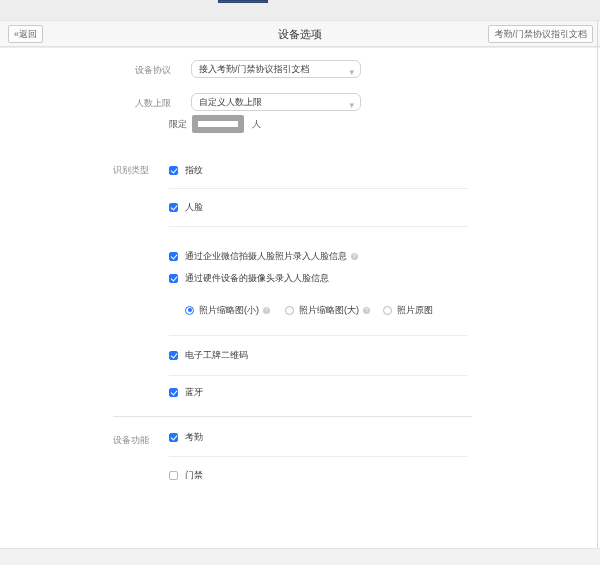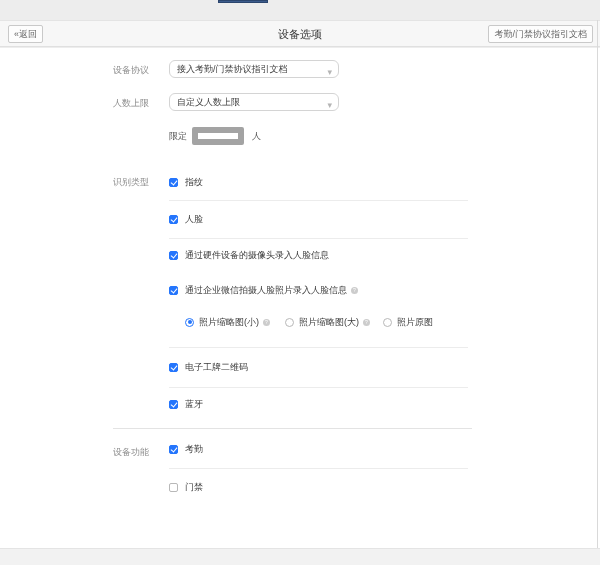--- a/index.html
+++ b/index.html
@@ -18,30 +18,30 @@
   .btn-doc { right:7px;text-align:center; }
   .topbar-title { position:absolute; left:0; right:0; top:6px; text-align:center;
                   font-size:11px; color:#333; font-weight:500; }
 
   .content { position:absolute; left:0; top:48px; width:600px; height:500px; background:#fff; }
   .right-edge { position:absolute; right:2px; top:20px; height:528px; width:1px; background:#d9d9d9; }
   .footer { position:absolute; left:0; bottom:0; width:600px; height:17px; background:#f2f2f2; border-top:1px solid #e4e4e4; }
 
   .form { padding:12px 0 0 113px; }
   .frow { display:flex; }
-  .flabel { width:56px; font-size:9px; color:#8c8c8c; padding-top:4px; flex:none; }
+  .flabel { width:56px; font-size:9px; color:#8c8c8c; padding-top:4px; flex:none;margin-left:22px; }
   .slabel { width:56px; font-size:9px; color:#8c8c8c; padding-top:1px; flex:none; }
 
   .select { position:relative; width:170px; height:18px; border:1px solid #d4d4d4; border-radius:6px;
             background:#fff; font-size:9px; color:#404040; line-height:16px; padding:0 18px 8px 7px;
             cursor:pointer; white-space:nowrap; overflow:hidden; }
   .caret { position:absolute; right:6px; top:3px; font-size:9px; color:#b5b5b5; }
 
   .hint { margin-left:56px; margin-top:6px; font-size:9px; color:#aaa; }
-  .limit-row { margin-left:56px; margin-top:16px; display:flex; align-items:center; }
+  .limit-row { margin-left:56px; margin-top:4px; display:flex; align-items:center; }
   .limit-prefix, .limit-suffix { font-size:9px; color:#555; }
   .limit-input { width:44px; height:18px; border:6px solid #a3a3a3; border-radius:2px;
                  font-size:9px; color:#404040; padding:0 20px; margin-left:5px;
                  font-family:"Liberation Sans","DejaVu Sans",sans-serif; }
   .limit-suffix { margin-left:8px; }
 
   .section { display:flex; }
   .items { flex:none; width:299px; }
 
   .item { display:flex; align-items:center; height:11px; }
@@ -108,28 +108,28 @@
           <div class="item" style="margin-top:2px">
             <span class="cb on"></span>
             <span class="item-label">指纹</span>
           </div>
           <div class="divider" style="margin-top:12px"></div>
           <div class="item" style="margin-top:13px">
             <span class="cb on"></span>
             <span class="item-label">人脸</span>
           </div>
           <div class="divider" style="margin-top:13px"></div>
-          <div class="item" style="margin-top:11px">
-            <span class="cb on"></span>
-            <span class="item-label">通过硬件设备的摄像头录入人脸信息</span>
-          </div>
           <div class="item" style="margin-top:24px">
             <span class="cb on"></span>
             <span class="item-label">通过企业微信拍摄人脸照片录入人脸信息</span>
             <span class="info">?</span>
+          </div>
+          <div class="item" style="margin-top:11px">
+            <span class="cb on"></span>
+            <span class="item-label">通过硬件设备的摄像头录入人脸信息</span>
           </div>
 
           <div class="radio-row" style="margin-top:20px">
             <div class="radio-opt" style="margin-left:16px">
               <span class="rb on"></span>
               <span class="item-label">照片缩略图(小)</span>
               <span class="info">?</span>
             </div>
             <div class="radio-opt" style="margin-left:15px">
               <span class="rb"></span>

